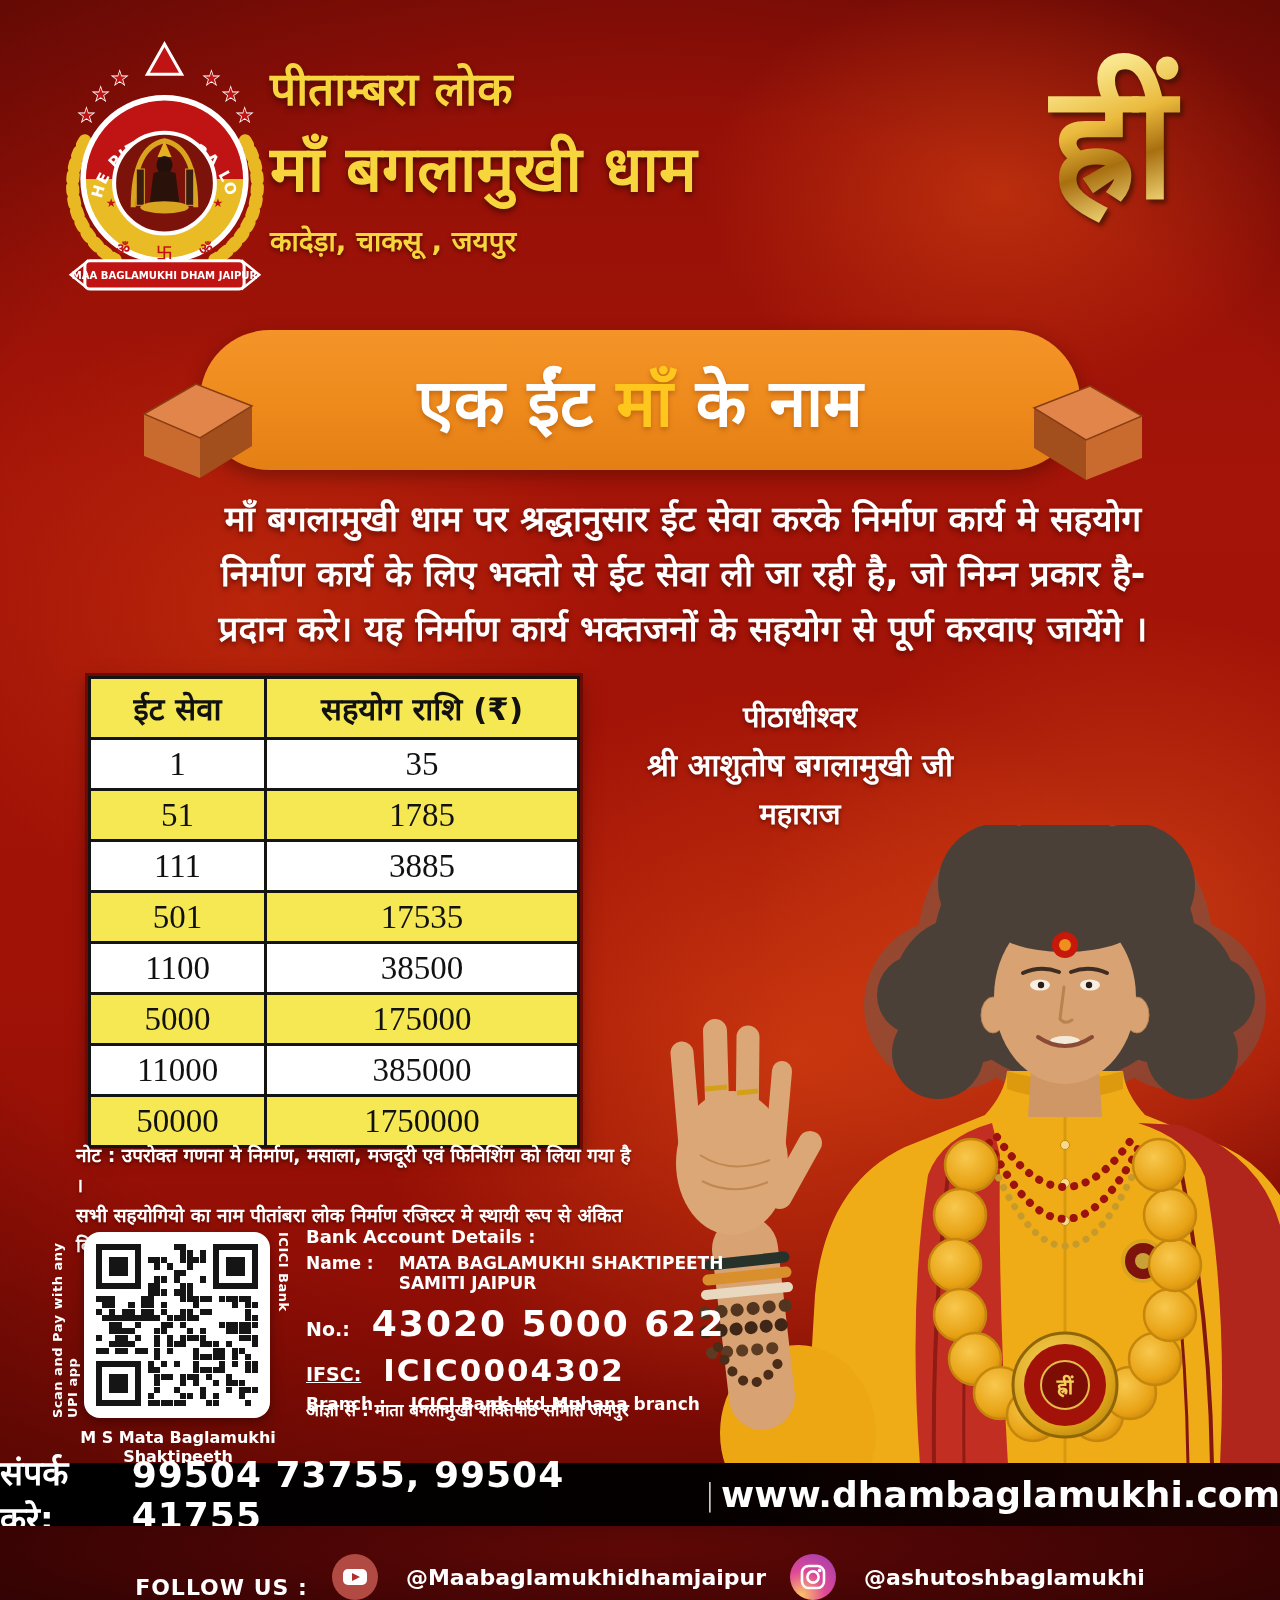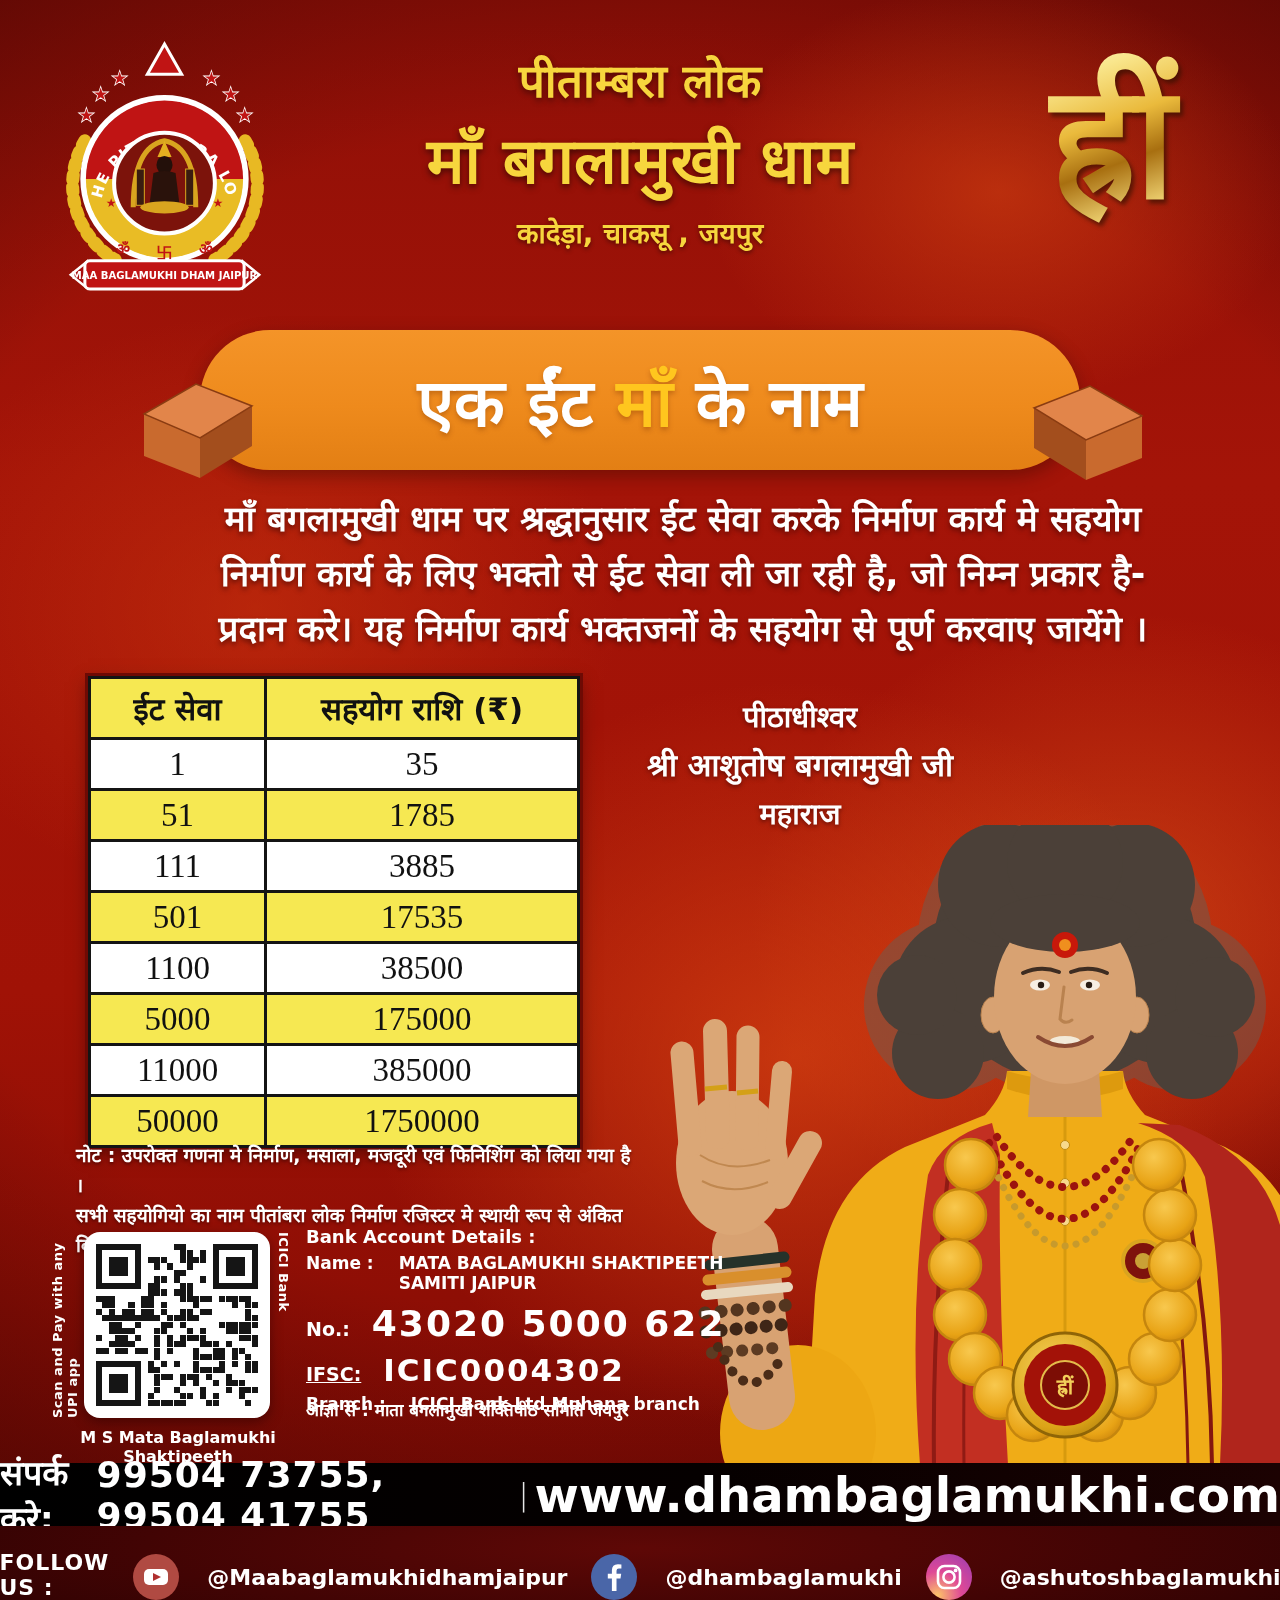--- a/index.html
+++ b/index.html
@@ -9,21 +9,21 @@
     background:
       radial-gradient(ellipse 420px 300px at 78% 12%, rgba(215,70,18,.55), rgba(215,70,18,0) 70%),
       radial-gradient(ellipse 520px 420px at 20% 38%, rgba(205,55,14,.50), rgba(205,55,14,0) 70%),
       radial-gradient(ellipse 600px 520px at 62% 66%, rgba(226,77,20,.62), rgba(226,77,20,0) 72%),
       radial-gradient(ellipse 500px 420px at 88% 58%, rgba(230,90,26,.55), rgba(230,90,26,0) 75%),
       radial-gradient(ellipse 1400px 1100px at 50% 45%, rgba(0,0,0,0) 55%, rgba(40,2,1,.75) 100%),
       linear-gradient(180deg,#8f0f07 0%,#a41408 30%,#a01206 62%,#7c0a04 100%);
   }
   
   .logo{position:absolute;left:56px;top:40px;width:218px;height:252px;}
-  .title-block{position:absolute;left:270px;top:48px;width:740px;text-align:center;color:#f7d63d;}
+  .title-block{position:absolute;left:270px;top:56px;width:740px;text-align:left;color:#f7d63d;}
   .title-line1{font-size:46px;font-weight:bold;text-shadow:0 3px 6px rgba(0,0,0,.45);}
   .title-line2{font-size:63px;font-weight:bold;margin-top:6px;text-shadow:0 3px 6px rgba(0,0,0,.5);}
   .title-sub{font-size:28px;font-weight:bold;margin-top:12px;text-shadow:0 2px 4px rgba(0,0,0,.45);}
   .hreem{
     position:absolute;right:52px;top:40px;width:230px;text-align:center;
     font-size:158px;font-weight:bold;line-height:1.3;
     background:linear-gradient(160deg,#fffbe2 0%,#f9e68c 22%,#eaba3c 42%,#a86f10 58%,#f3d878 78%,#fff7cb 100%);
     -webkit-background-clip:text;background-clip:text;color:transparent;
     filter:drop-shadow(3px 4px 2px rgba(50,15,0,.65));
   }
@@ -77,21 +77,21 @@
   .bank .big2{font-size:31px;font-weight:bold;letter-spacing:2px;margin-left:22px;}
   .bank .val{margin-left:25px;}
   .authority{position:absolute;left:306px;top:1398px;color:#fff;font-size:17px;font-weight:600;}
   
   .contact-bar{position:absolute;left:0;top:1463px;width:1280px;height:63px;z-index:5;
     background:linear-gradient(90deg,#000 0%,#050000 55%,#1c0202 100%);
     display:flex;align-items:center;justify-content:center;color:#fff;}
   .contact-bar .dev{font-size:34px;font-weight:bold;}
   .contact-bar .num{font-size:36px;font-weight:bold;letter-spacing:1px;}
   .contact-bar .sep{font-size:30px;font-weight:300;opacity:.9;margin:0 6px;}
-  .contact-bar .web{font-size:48px;font-weight:bold;color:#fff;text-decoration:none;}
+  .contact-bar .web{font-size:36px;font-weight:bold;color:#fff;text-decoration:none;}
   
   .footer{position:absolute;left:0;top:1526px;width:1280px;height:74px;z-index:5;
     background:radial-gradient(ellipse 900px 120px at 50% 30%, #5e0806 0%, #420404 55%, #2a0202 100%);
     display:flex;align-items:flex-end;justify-content:center;gap:24px;color:#fff;}
   .footer .flabel{font-size:22px;font-weight:bold;letter-spacing:1px;}
   .footer .social{display:flex;align-items:center;gap:28px;}
   .footer .handle{font-size:22px;font-weight:bold;color:#fff;text-decoration:none;}
   .icon-circle{width:46px;height:46px;display:block;}
 </style>
 </head>
@@ -624,29 +624,20 @@
       <span>
         <svg class="icon-circle" viewBox="0 0 46 46">
           <circle cx="23" cy="23" r="23" fill="#b04a42"></circle>
           <rect x="11" y="15" width="24" height="16" rx="5" fill="#fff"></rect>
           <path d="M20,19 L28,23 L20,27 Z" fill="#b03030"></path>
         </svg>
       </span>
       <a class="handle" href="#">@Maabaglamukhidhamjaipur</a>
     </span>
 
-    <span class="social">
-      <span>
-        <svg class="icon-circle" viewBox="0 0 46 46">
-          <circle cx="23" cy="23" r="23" fill="#4a66a8"></circle>
-          <path d="M25.5,37 L25.5,24.5 L29.5,24.5 L30.2,19.8 L25.5,19.8 L25.5,16.8 Q25.5,14.6 27.8,14.6 L30.4,14.6 L30.4,10.4 Q28.9,10.2 26.9,10.2 Q20.9,10.2 20.9,16.2 L20.9,19.8 L16.8,19.8 L16.8,24.5 L20.9,24.5 L20.9,37 Z" fill="#fff"></path>
-        </svg>
-      </span>
-      <a class="handle" href="#">@dhambaglamukhi</a>
-    </span>
 
     <span class="social">
       <span>
         <svg class="icon-circle" viewBox="0 0 46 46">
           <defs>
             <radialGradient id="igG" cx="25%" cy="90%" r="130%">
               <stop offset="0%" stop-color="#fdc468"></stop>
                 <stop offset="40%" stop-color="#df4996"></stop>
                 <stop offset="100%" stop-color="#8a3ab9"></stop>
             </radialGradient>

